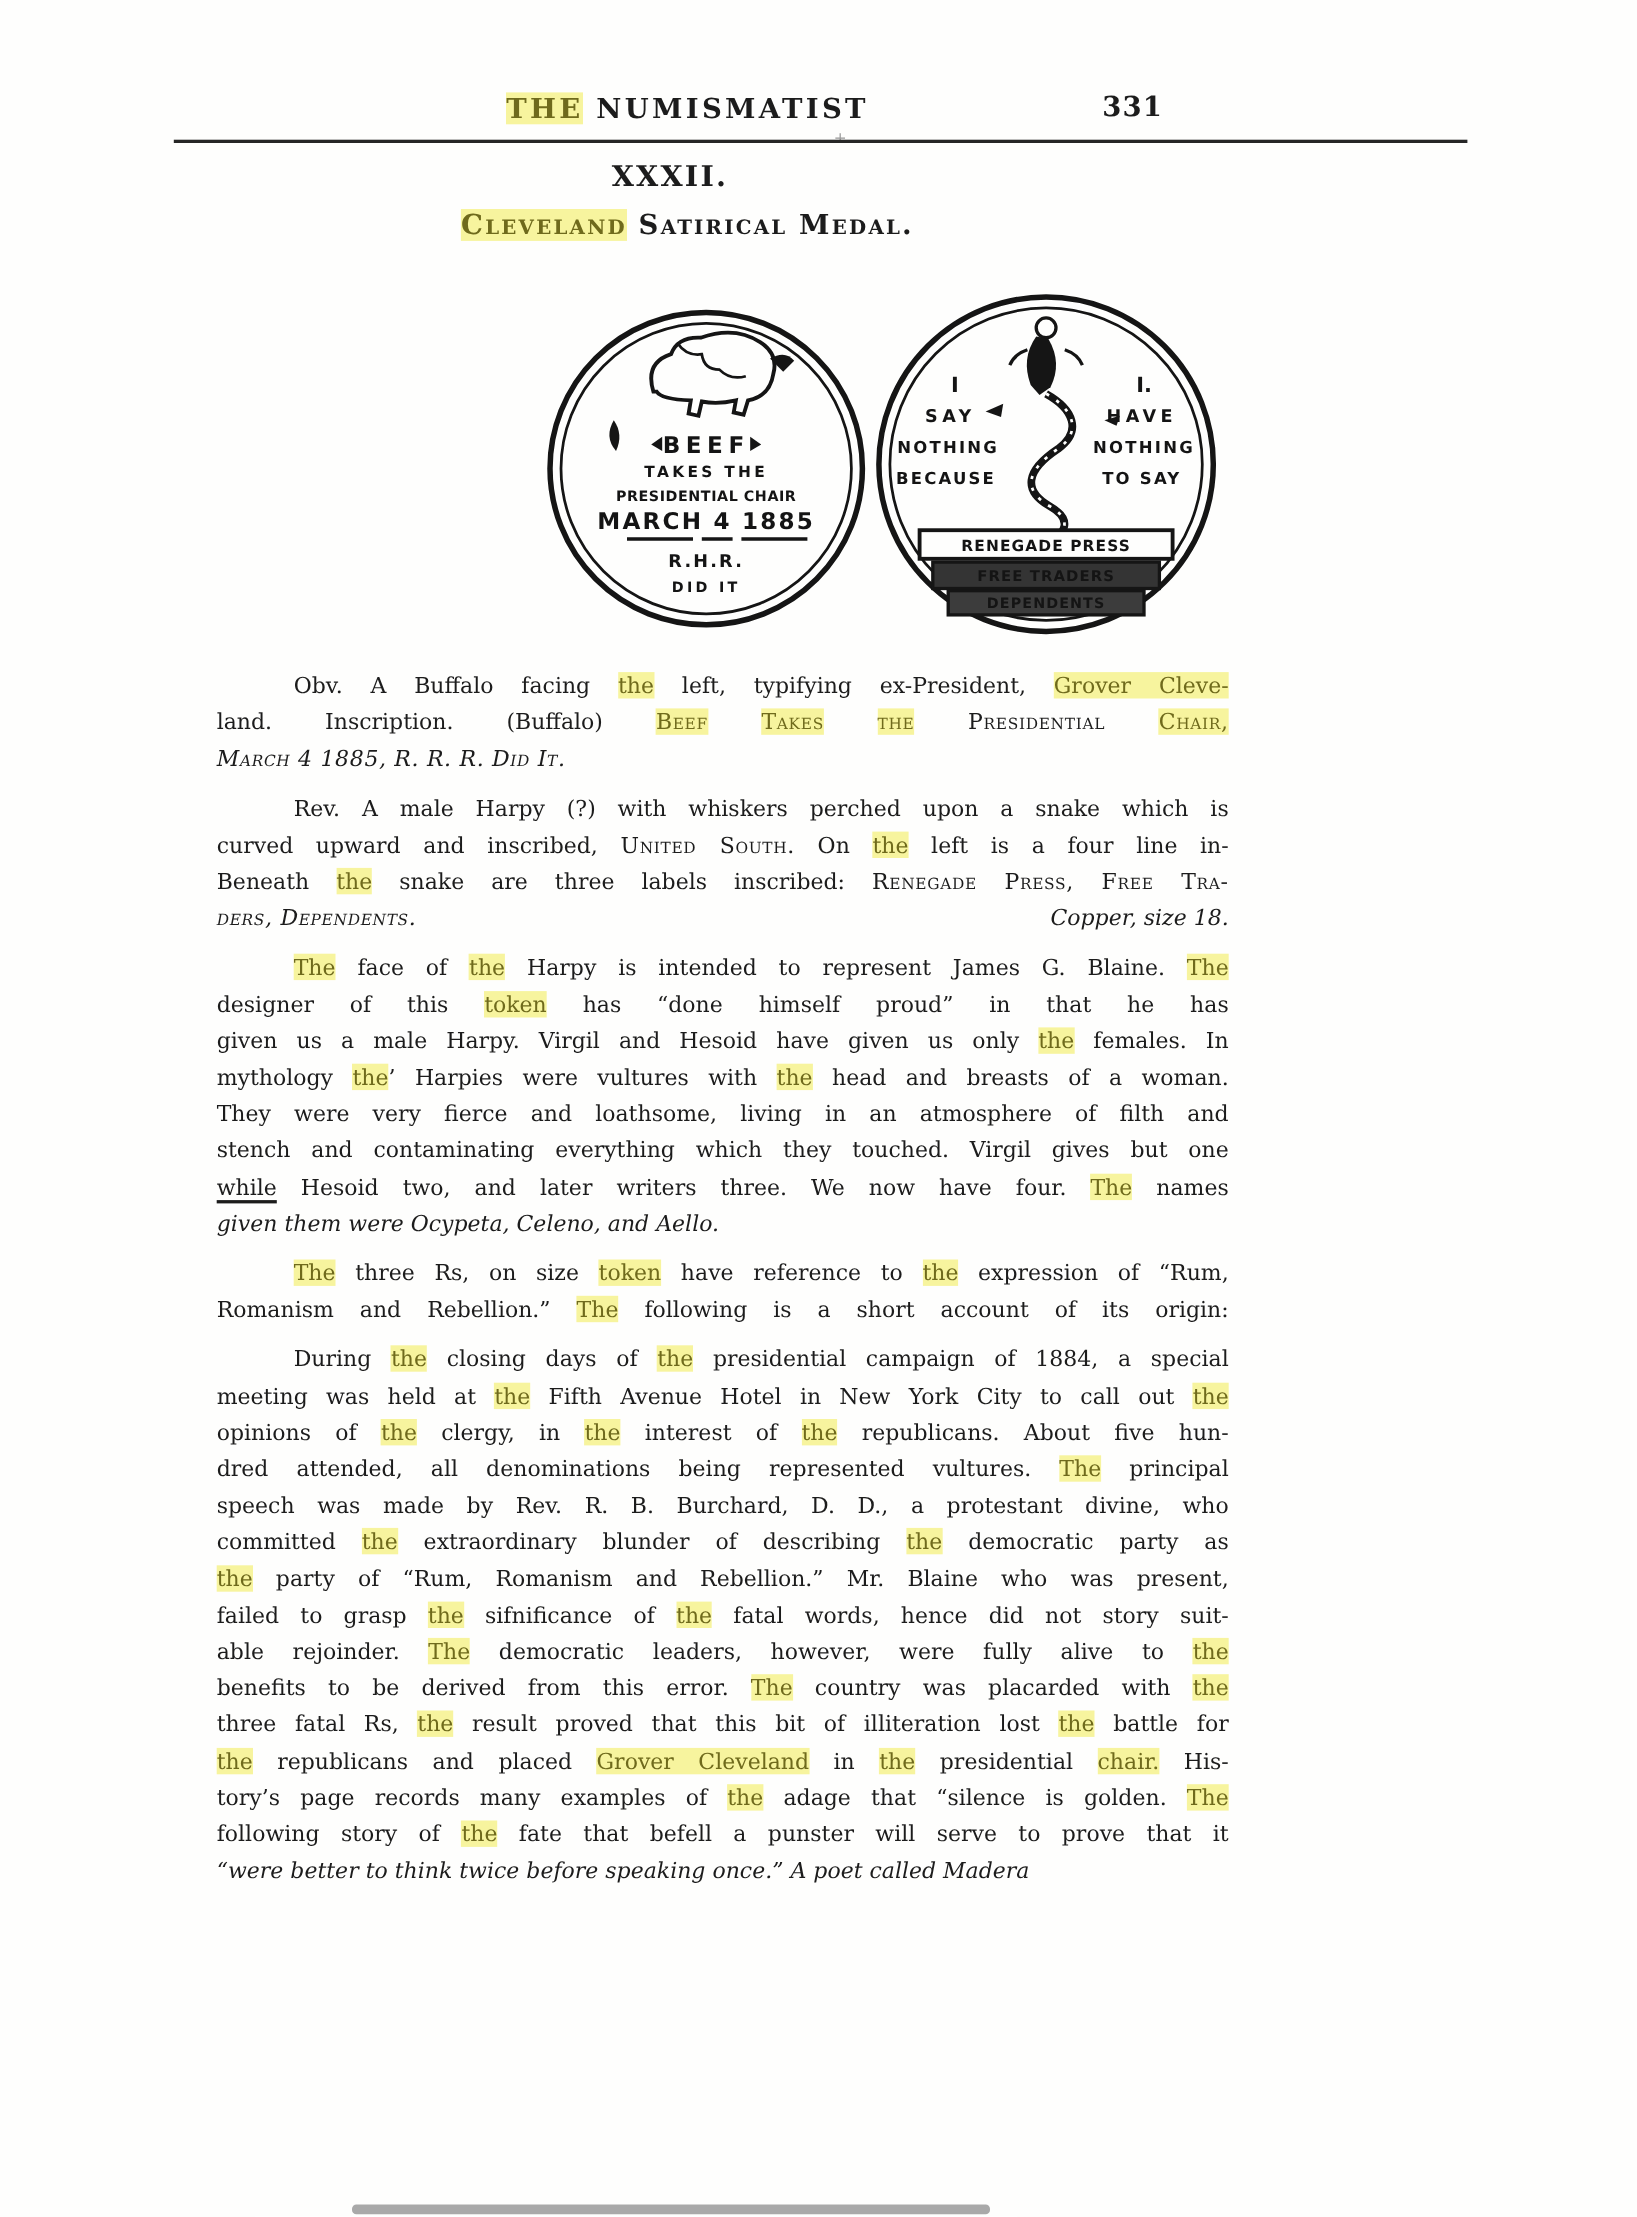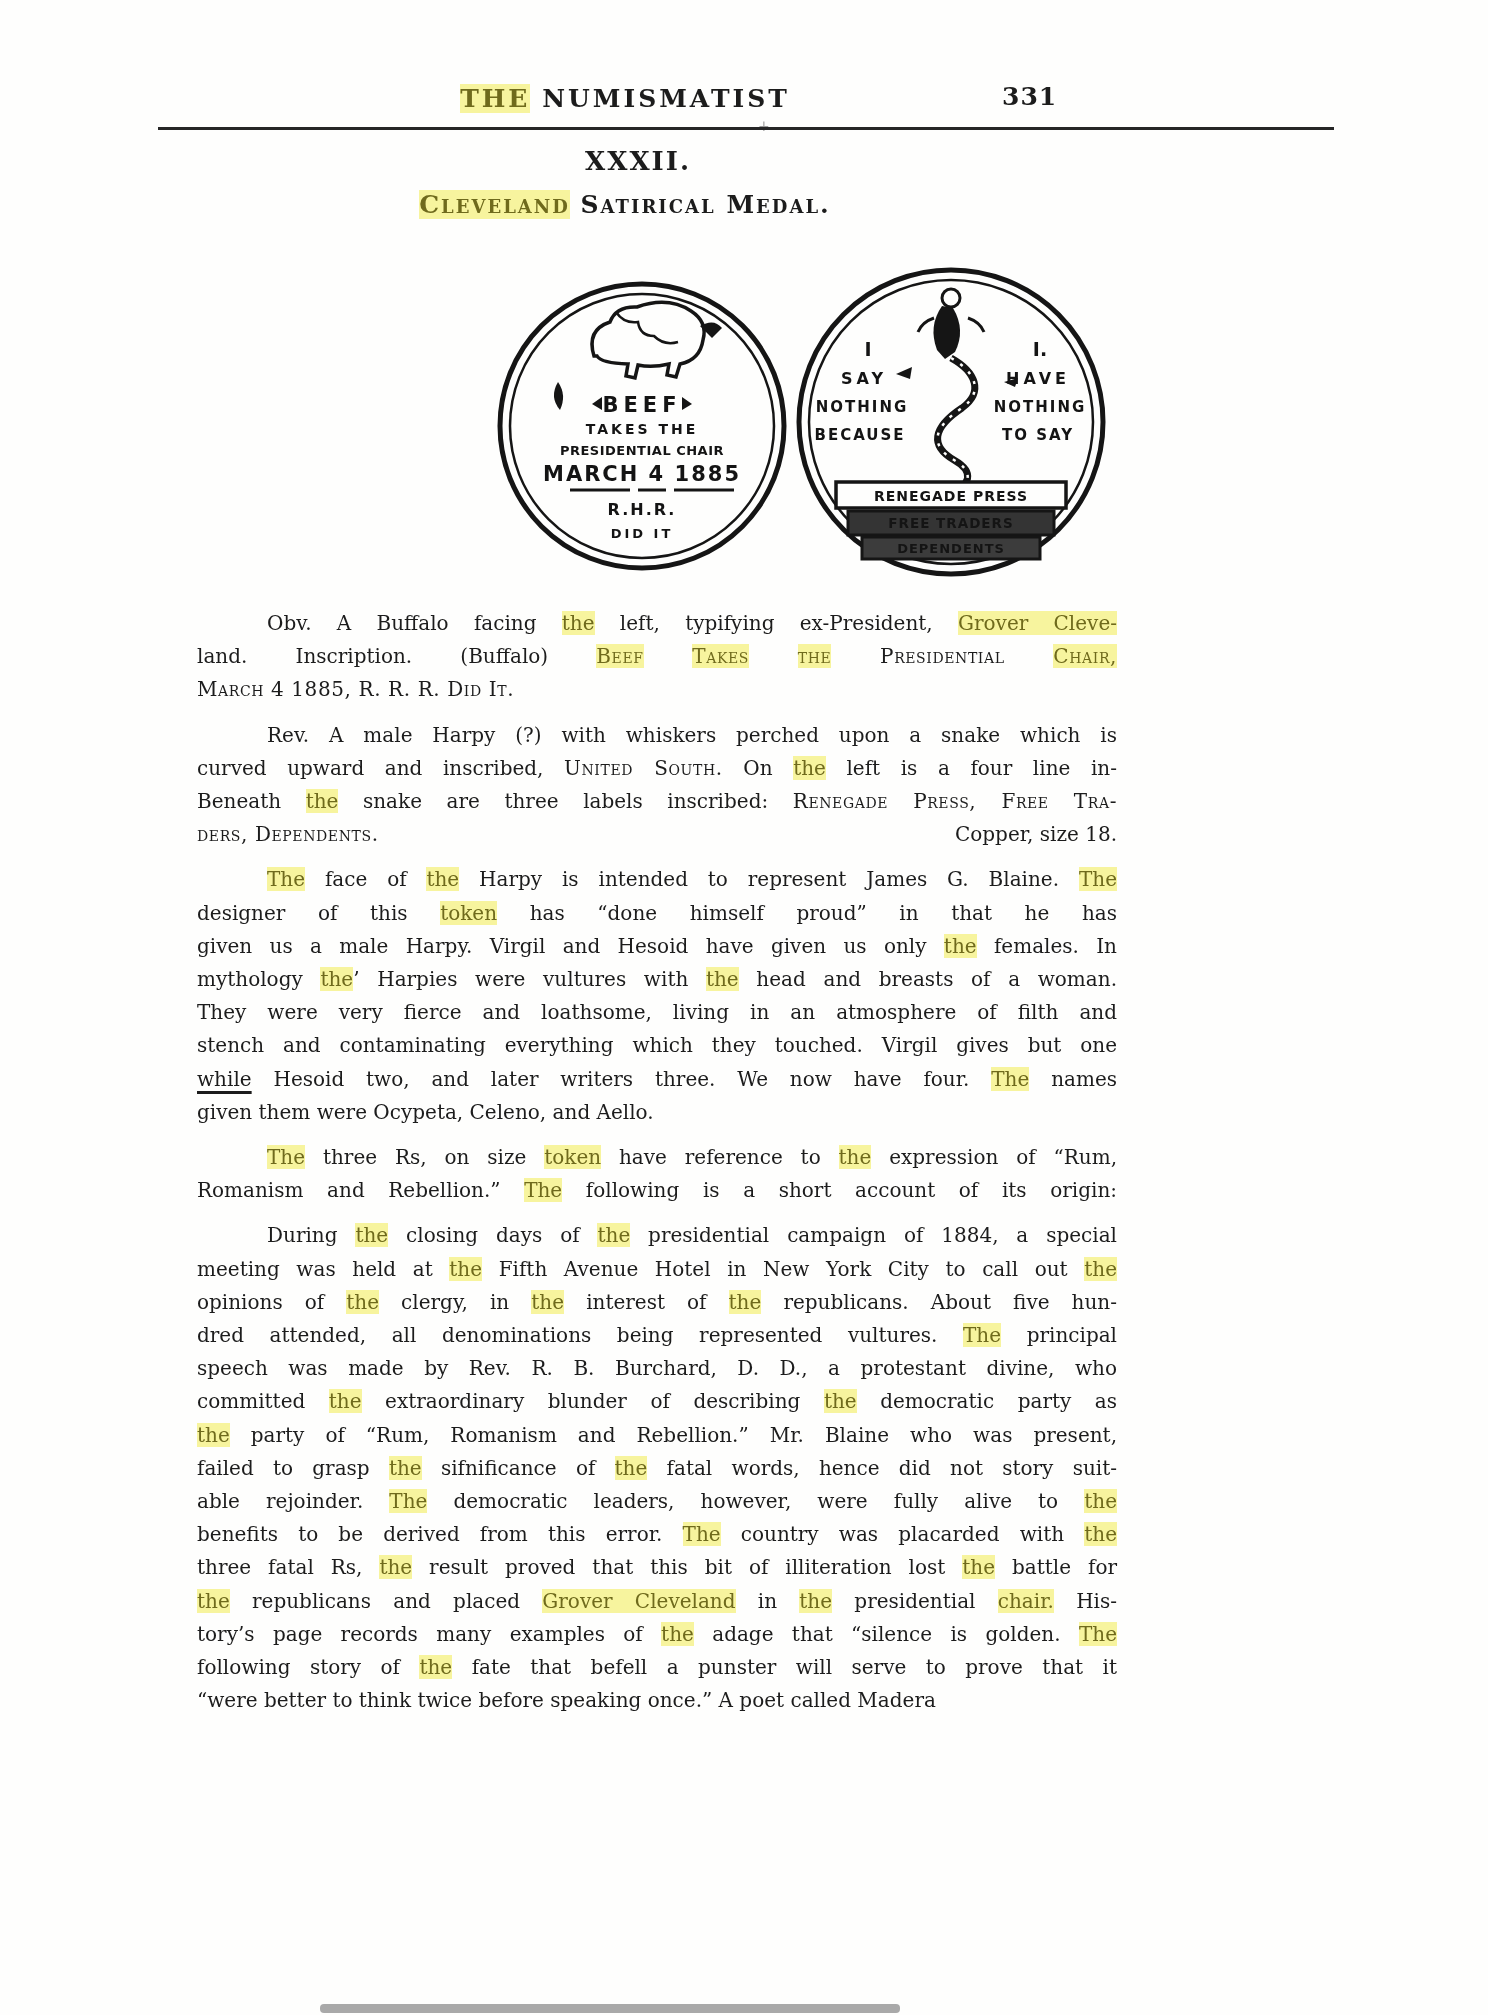--- a/index.html
+++ b/index.html
@@ -3,30 +3,30 @@
 <meta charset="utf-8">
 <style>
   html,body{margin:0;padding:0;background:#ffffff;}
   .page{position:relative;width:1488px;height:2015px;background:#fefefd;overflow:hidden;
         font-family:"DejaVu Serif", serif;color:#1c1c1c;}
   .header-title{position:absolute;left:165px;top:84px;width:920px;text-align:center;
         font-size:25px;font-weight:bold;letter-spacing:3px;white-space:nowrap;}
   .pagenum{position:absolute;left:1002px;top:82px;font-size:25px;font-weight:bold;letter-spacing:1px;}
   .rule{position:absolute;left:158px;top:127px;width:1176px;height:3px;background:#262626;}
   .cross-mark{position:absolute;left:758px;top:118px;color:#9a9a9a;font-size:14px;}
-  .chapter{position:absolute;left:178px;top:146px;width:920px;text-align:center;
+  .chapter{position:absolute;left:149px;top:146px;width:920px;text-align:center;
         font-size:26px;font-weight:bold;letter-spacing:2px;}
   .sectitle{position:absolute;left:165px;top:190px;width:920px;text-align:center;
         font-size:25px;font-weight:bold;font-variant:small-caps;letter-spacing:2px;}
   .medals{position:absolute;left:494px;top:234px;}
   .coin-text{font-family:"DejaVu Sans", sans-serif;font-weight:bold;fill:#141414;}
   .content{position:absolute;left:165px;top:607px;width:920px;font-size:20px;line-height:33.2px;margin-left:32px;}
   .para{margin:0 0 12px 0;}
   .line{text-align:justify;text-align-last:justify;}
-  .line.last{text-align-last:left;}
+  .line.last{text-align-last:left;font-style:italic;}
   .line.indent{text-indent:70px;}
   .line.split{display:flex;justify-content:space-between;text-align:left;text-align-last:left;}
   .h{background:#f7f49e;color:#6f6a1c;}
   .sc{font-variant:small-caps;letter-spacing:0.6px;}
   .u{text-decoration:underline;text-decoration-thickness:2.5px;text-underline-offset:5px;}
   .scrollbar{position:absolute;left:320px;top:2004px;width:580px;height:9px;
         background:#a9a9a9;border-radius:4px;}
 </style>
 </head>
 <body>

